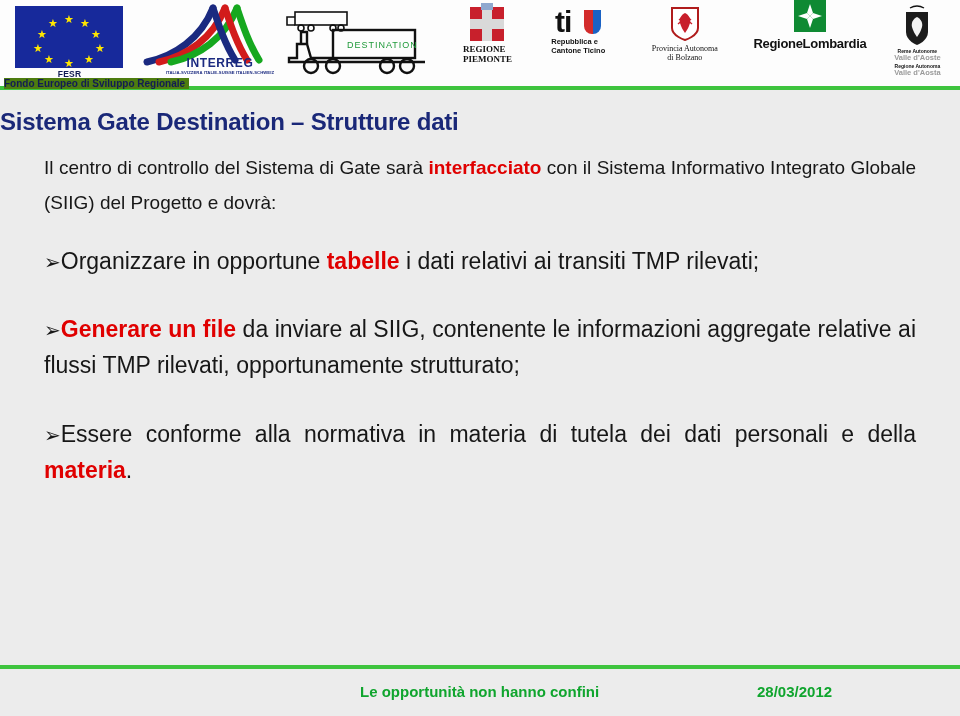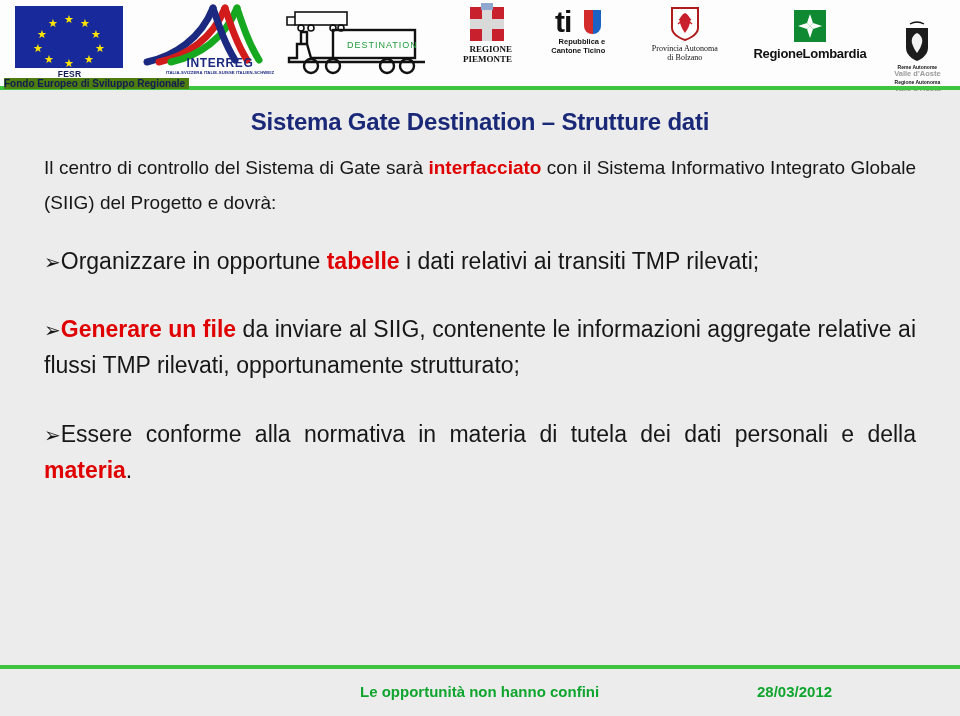--- a/index.html
+++ b/index.html
@@ -69,53 +69,53 @@
   }
   .pm-shield::before {
     content:""; position:absolute; left:12px; top:0; width:10px; height:34px; background:#d9d9d9;
   }
   .pm-shield::after {
     content:""; position:absolute; left:0; top:12px; width:34px; height:10px; background:#d9d9d9;
   }
   .pm-top { position:absolute; left:11px; top:-4px; width:12px; height:7px; background:#8fa8cf; z-index:2;}
   .logo-text {
     font-size: 9px; font-weight: bold; color: #111;
-    text-align: right; line-height: 10px; margin-top: 3px;
+    text-align: left; line-height: 10px; margin-top: 3px;
     font-family: "Liberation Serif", serif;
   }
 
   
   .ticino-cell { width: 100px; padding-top: 9px; }
   .ti-wrap { display:flex; align-items:center; gap:13px; }
   .ti-word { font-size: 30px; font-weight: bold; color:#111; line-height: 26px; letter-spacing:-1px; font-family:"Liberation Sans", sans-serif;}
   .ti-shield {
     width: 17px; height: 24px; position: relative; overflow:hidden;
     border-radius: 0 0 8px 8px;
   }
   .ti-shield .l { position:absolute; left:0; top:0; width:8.5px; height:24px; background:#d32b2b; }
   .ti-shield .r { position:absolute; right:0; top:0; width:8.5px; height:24px; background:#1a62c4; }
   .ticino-sub {
-    font-size: 7.5px; font-weight:bold; color:#111; text-align:right;
+    font-size: 7.5px; font-weight:bold; color:#111; text-align:left;
     line-height:8.5px; margin-top:3px;
   }
 
   
   .bolzano-cell { width: 130px; padding-top: 6px; }
   .bz-sub {
     font-size:8px; color:#111; text-align:center; line-height:9px; margin-top:2px;
     font-family:"Liberation Serif", serif;
   }
 
   
-  .lomb-cell { width: 140px; padding-top: 10px; }
+  .lomb-cell { width: 140px; padding-top: 0; }
   .lb-box { width: 32px; height: 32px; background:#0f8a33; position:relative; }
   .lb-word { font-size: 13px; font-weight:bold; color:#111; margin-top:4px; letter-spacing:-.3px;}
 
   
-  .vda-cell { width: 92px; padding-top: 20px; }
+  .vda-cell { width: 92px; padding-top: 4px; }
   .vda-sub1 { font-size:5px; font-weight:bold; color:#111; text-align:center; line-height:6px;}
   .vda-sub2 { font-size:7.5px; font-weight:bold; color:#9a9a9a; text-align:center; line-height:8.5px;}
 
   
   .fesr-strip {
     position: absolute;
     left: 4px; top: 78px;
     font-size: 10px; font-weight: bold; color: #121c54;
     letter-spacing: 0px;
     z-index: 5;
@@ -131,21 +131,21 @@
     background: #3ec43e;
   }
 
   
   .content {
     position: absolute;
     left: 0; top: 92px;
     width: 960px;
   }
   .slide-title {
-    text-align: center;
+    text-align: left;
     font-size: 24px;
     font-weight: bold;
     color: #1a2878;
     letter-spacing: -0.2px;
     padding-top: 16px;
   }
   .body-block {
     margin: 0 44px 0 44px;
     width: 872px;
   }

